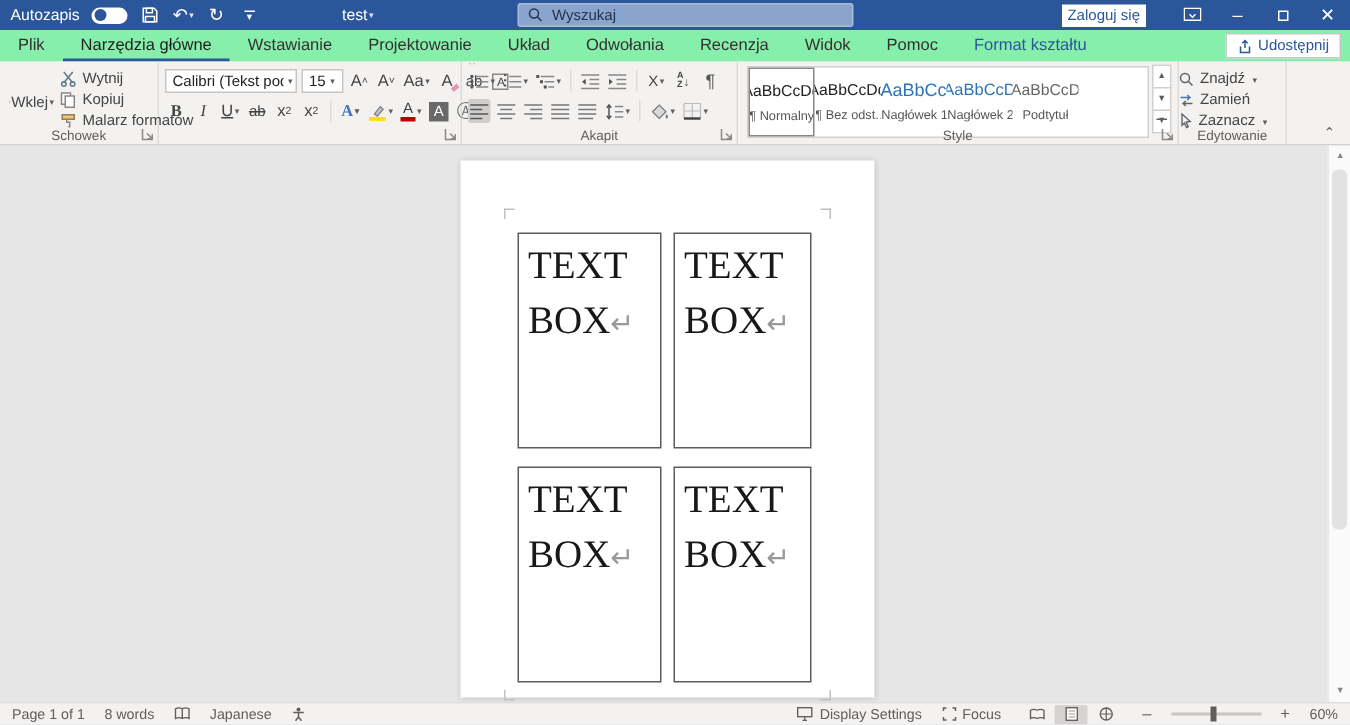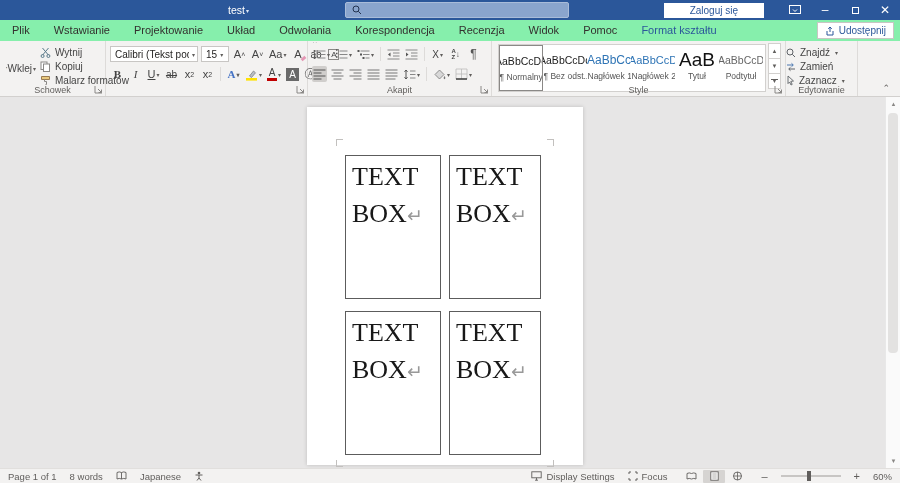--- a/index.html
+++ b/index.html
@@ -14,21 +14,21 @@
   .tb-ico { display:inline-flex; align-items:center; justify-content:center; min-width:14px; height:20px; cursor:pointer; font-size:12px; color:#fff; }
   .tcaret { font-style:normal; font-size:6px; margin-left:1px; color:#dce6f5; }
   .qat { flex-direction:column; font-size:7px; line-height:4px; }
   .qat .bar { width:7px; border-top:1px solid #fff; margin-bottom:2px; }
   .tb-title { position:absolute; left:228px; top:0; height:20px; display:flex; align-items:center; font-size:10.5px; cursor:pointer; }
   .tb-search { position:absolute; left:345px; top:2px; width:224px; height:16px; background:#8aa5cd; border:1px solid #a9bcd9; border-radius:2px; display:flex; align-items:center; padding-left:22px; cursor:text; }
   .tb-search svg { position:absolute; left:6px; }
   .tb-search input { background:transparent; border:none; outline:none; font-size:10px; color:#22324f; width:170px; font-family:"Liberation Sans",sans-serif; }
   .tb-search input::placeholder { color:#22324f; opacity:1; }
   .tb-right { position:absolute; right:0; top:0; height:20px; display:flex; align-items:center; }
-  .signin { background:#fff; color:#2b579a; border:none; font-size:10px; height:15px; padding:0 26px; margin-right:16px; cursor:pointer; font-family:"Liberation Sans",sans-serif; }
+  .signin { background:#fff; color:#2b579a; border:none; font-size:10px; height:15px; padding:0 4px; margin-right:16px; cursor:pointer; font-family:"Liberation Sans",sans-serif; }
   .winbtn { width:30px; text-align:center; }
   .maxbox { display:inline-block; width:7px; height:7px; border:1px solid #fff; }
 
   
   .tabrow { position:absolute; top:20px; left:0; width:900px; height:21px; background:#86efac; display:flex; align-items:stretch; font-size:11px; color:#33302e; }
   .tab { padding:0 12px; display:flex; align-items:center; cursor:pointer; border-bottom:2px solid transparent; white-space:nowrap; }
   .tab.active { border-bottom:2px solid #2b579a; color:#1f1e1d; }
   .tab.contextual { color:#2b579a; }
   .share-btn { position:absolute; right:6px; top:2px; height:17px; border:1px solid #c8c6c4; background:#fff; display:flex; align-items:center; gap:4px; padding:0 7px; font-size:10px; color:#2b579a; cursor:pointer; }
 
@@ -107,56 +107,73 @@
   .viewbtn { width:22px; height:13px; display:flex; align-items:center; justify-content:center; cursor:pointer; border-radius:1px; }
   .viewbtn.sel { background:#d6d4d2; }
   .zoomtrack { width:60px; height:2px; background:#c8c6c4; position:relative; cursor:pointer; }
   .zoomthumb { position:absolute; left:26px; top:-4px; width:4px; height:10px; background:#605e5c; }
   .zsign { font-size:11px; cursor:pointer; color:#605e5c; }
 </style>
 </head>
 <body>
 
 <div class="titlebar">
+  <div class="tb-left">
+    <span class="tb-txt">Autozapis</span>
+    <span class="switch">
+        <span class="knob"></span>
+      </span>
+    <span class="tb-ico">
+      <svg width="12" height="12" viewBox="0 0 12 12">
+          <path d="M1.5 1.5 h7.2 l1.8 1.8 v7.2 h-9 z" fill="none" stroke="#fff" stroke-width="1"></path>
+          <rect x="3.6" y="1.5" width="4" height="3" fill="none" stroke="#fff" stroke-width="1"></rect>
+          <rect x="3" y="7" width="6" height="3.5" fill="none" stroke="#fff" stroke-width="1"></rect>
+        </svg>
+    </span>
+    <span class="tb-ico">↶<i class="tcaret">▾</i></span>
+    <span class="tb-ico">↻</span>
+    <span class="tb-ico qat"><span class="bar"></span>▾</span>
+  </div>
 
   <div class="tb-title">
     <span>test</span>
       <i class="tcaret">▾</i>
   </div>
 
   <div class="tb-search">
     <svg width="10" height="10" viewBox="0 0 10 10">
         <circle cx="4" cy="4" r="3" fill="none" stroke="#22324f" stroke-width="1"></circle>
         <path d="M6.3 6.3 L9 9" stroke="#22324f" stroke-width="1"></path>
       </svg>
+    <input placeholder="Wyszukaj" style="">
   </div>
 
   <div class="tb-right">
     <button class="signin">Zaloguj się</button>
     <span class="tb-ico winbtn">
       <svg width="12" height="11" viewBox="0 0 12 11">
           <rect x="0.5" y="0.5" width="11" height="8" fill="none" stroke="#fff" stroke-width="1"></rect>
           <path d="M4 4.5 l2 2 2-2" fill="none" stroke="#fff" stroke-width="1"></path>
         </svg>
     </span>
     <span class="tb-ico winbtn">–</span>
     <span class="tb-ico winbtn">
         <i class="maxbox"></i>
       </span>
     <span class="tb-ico winbtn">✕</span>
   </div>
 </div>
 
 <div class="tabrow">
   <span class="tab">Plik</span>
+  <span class="tab active">Narzędzia główne</span>
   <span class="tab">Wstawianie</span>
   <span class="tab">Projektowanie</span>
   <span class="tab">Układ</span>
   <span class="tab">Odwołania</span>
-  <span class="tab">Korespondencja</span>
   <span class="tab">Recenzja</span>
   <span class="tab">Widok</span>
   <span class="tab">Pomoc</span>
   <span class="tab contextual">Format kształtu</span>
   <span class="share-btn">
     <svg width="10" height="10" viewBox="0 0 10 10">
         <path d="M2 5 v4 h6 v-4 M5 1 v5 M3.2 2.8 L5 1 l1.8 1.8" fill="none" stroke="#2b579a" stroke-width="1"></path>
       </svg>
     <span>Udostępnij</span>
   </span>
@@ -404,24 +421,20 @@
       </div>
       <div class="scard">
         <span class="sample h1" style="font-size:12px;">AaBbCc</span>
         <span class="sname">Nagłówek 1</span>
       </div>
       <div class="scard">
         <span class="sample h2" style="font-size:11px;">AaBbCcD</span>
         <span class="sname">Nagłówek 2</span>
       </div>
       <div class="scard">
-        <span class="sample title">AaB</span>
-        <span class="sname">Tytuł</span>
-      </div>
-      <div class="scard">
         <span class="sample" style="color:#666;">AaBbCcD</span>
         <span class="sname">Podtytuł</span>
       </div>
     </div>
     <div class="scroll-col">
       <span class="scbtn">▲</span>
       <span class="scbtn">▼</span>
       <span class="scbtn" style="flex-direction:column;line-height:3px;"><span style="width:7px;border-top:1px solid #605e5c;"></span>▼</span>
     </div>
     <div class="grp-label">Style</div>

